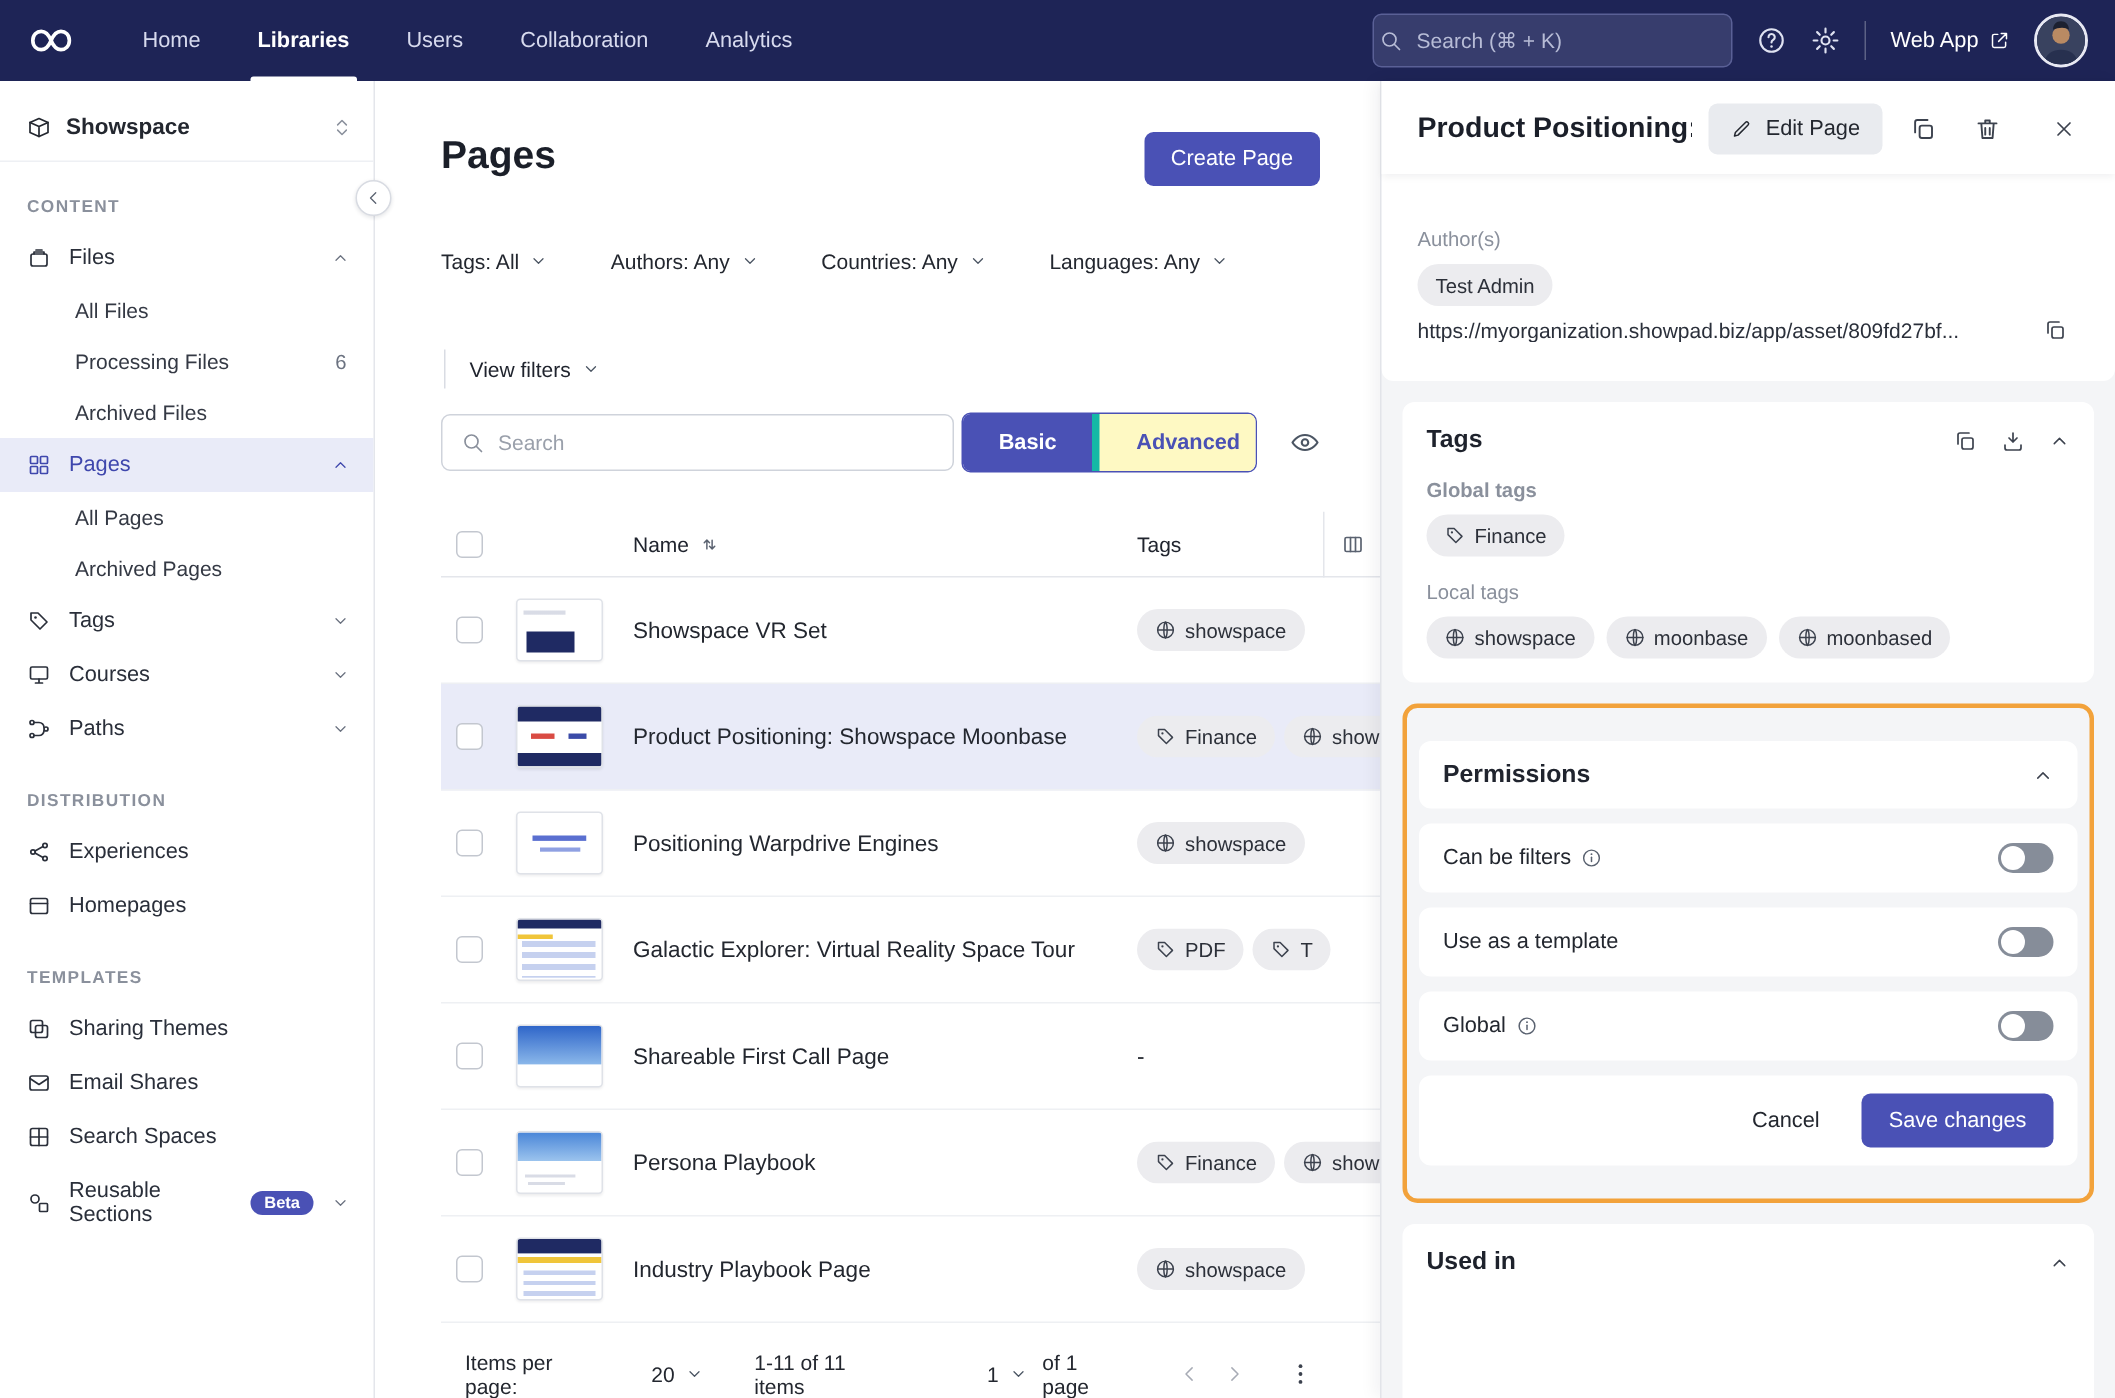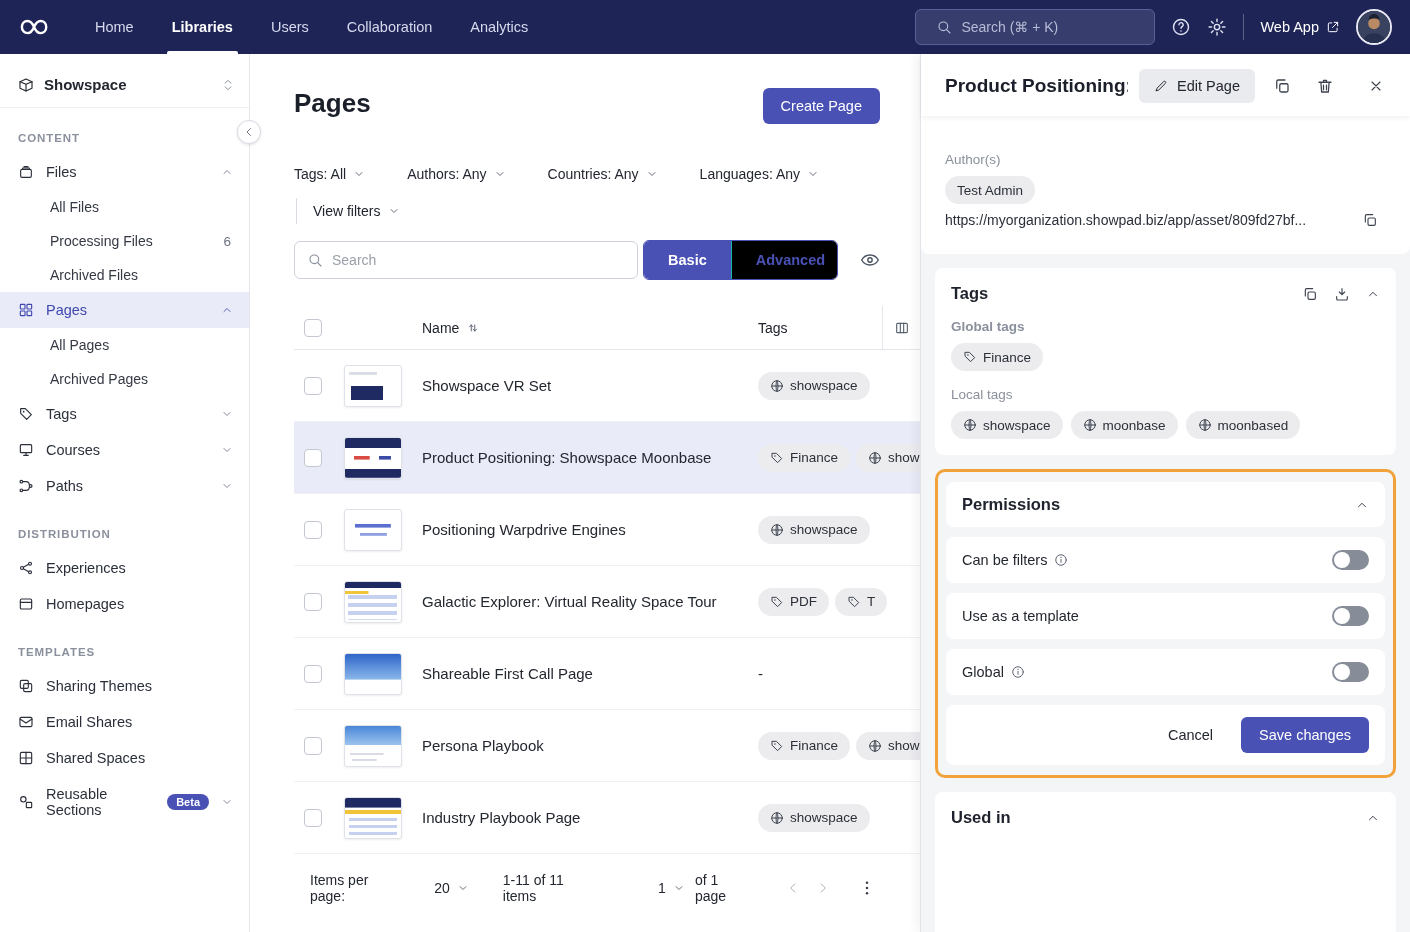--- a/index.html
+++ b/index.html
@@ -9,21 +9,21 @@
   .i12 { width:12px; height:12px; } .i14 { width:14px; height:14px; } .i16 { width:16px; height:16px; } .i18 { width:18px; height:18px; } .i20 { width:20px; height:20px; }
 
   
   .topbar { height:54px; background:#1e2456; display:flex; align-items:center; padding:0 18px 0 20px; flex-shrink:0; }
   .logo { color:#fff; margin-right:26px; cursor:pointer; }
   .nav { display:flex; height:54px; }
   .nav-item { color:#d7daee; font-size:14.5px; padding:0 19px; display:flex; align-items:center; position:relative; cursor:pointer; white-space:nowrap; }
   .nav-item.active { color:#fff; font-weight:700; }
   .nav-item.active::after { content:""; position:absolute; left:14px; right:14px; bottom:0; height:3px; background:#fff; border-radius:2px 2px 0 0; }
   .topbar-right { margin-left:auto; display:flex; align-items:center; gap:16px; }
-  .topsearch { width:240px; height:36px; background:#373d6d; border:1px solid #5a6096; border-radius:6px; display:flex; align-items:center; gap:9px; padding:0 20px; color:#b7bcd6; }
+  .topsearch { width:240px; height:36px; background:#373d6d; border:1px solid #5a6096; border-radius:6px; display:flex; align-items:center; gap:9px; padding:0 3px; color:#b7bcd6; }
   .topsearch input { background:transparent; border:0; outline:none; flex:1; font-size:14px; color:#e9ebf7; font-family:inherit; }
   .topsearch input::placeholder { color:#b7bcd6; }
   .tb-icon { color:#dfe2f1; cursor:pointer; }
   .vsep { width:1px; height:26px; background:rgba(255,255,255,.28); }
   .webapp { display:flex; align-items:center; gap:7px; color:#fff; font-size:14.5px; cursor:pointer; }
   .avatar { width:36px; height:36px; border-radius:50%; overflow:hidden; border:2px solid #e8e9f3; cursor:pointer; flex-shrink:0; }
 
   
   .app { display:flex; height:878px; }
 
@@ -44,29 +44,29 @@
 
   
   .main { flex:1; min-width:0; display:flex; flex-direction:column; padding-left:44px; background:#fff; overflow:hidden; }
   .main-top { display:flex; align-items:flex-start; justify-content:space-between; margin-top:34px; padding-right:40px; }
   .page-title { font-size:26px; font-weight:700; color:#1b1f29; }
   .btn-primary { background:#4a51b5; color:#fff; font-size:14.5px; font-weight:400; padding:10px 18px; border-radius:6px; border:none; cursor:pointer; font-family:inherit; }
   .filters-row { display:flex; gap:42px; margin-top:42px; font-size:14px; color:#23272f; }
   .filter { display:flex; align-items:center; gap:7px; cursor:pointer; color:#23272f; }
   .filter .cv, .vf .cv { color:#4b5563; }
   .vf-row { margin-top:16px; }
-  .vf { display:inline-flex; align-items:center; gap:8px; border-left:1px solid #d9dce3; padding:5px 0 5px 16px; margin-left:2px; font-size:14px; cursor:pointer; }
+  .vf { display:inline-flex; align-items:center; gap:8px; border-left:1px solid #d9dce3; padding:5px 0 5px 16px; margin-left:2px; font-size:14px; cursor:pointer;margin-top:35px; }
   .search-row { display:flex; align-items:center; margin-top:16px; padding-right:40px; }
   .search-box { width:364px; height:38px; border:1px solid #cfd3db; border-radius:6px; display:flex; align-items:center; gap:9px; padding:0 12px; color:#8a909c; background:#fff; }
   .search-box input { border:0; outline:none; flex:1; font-size:14px; color:#20242e; font-family:inherit; }
   .search-box input::placeholder { color:#9aa0ab; }
   .segmented { display:flex; margin-left:5px; border:1px solid #4a51b5; border-radius:6px; overflow:hidden; }
   .seg { height:38px; padding:0 24px; display:flex; align-items:center; font-size:14.5px; font-weight:600; cursor:pointer; }
   .seg.on { background:#4a51b5; color:#fff; }
-  .seg.off { background:#000000; color:#4a51b5; border-left:1px solid #14b8a6; }
+  .seg.off { background:#fef9c3; color:#4a51b5; border-left:5px solid #14b8a6; }
   .eye-btn { margin-left:22px; color:#4b5563; cursor:pointer; }
 
   .table { margin-top:26px; display:flex; flex-direction:column; overflow:hidden; }
   .grid { display:grid; grid-template-columns:50px 78px 1fr 124px 38px; align-items:center; }
   .thead { height:44px; border-bottom:1px solid #e4e6eb; font-size:14px; color:#20242e; }
   .th-name { display:flex; align-items:center; gap:7px; }
   .th-pin { border-left:1px solid #e4e6eb; height:44px; display:flex; align-items:center; justify-content:center; color:#5a6270; cursor:pointer; }
   .trow { height:72px; border-bottom:1px solid #eef0f3; cursor:pointer; }
   .trow.selected { background:#e9ebf8; }
   .cb { width:18px; height:18px; border:1.5px solid #c3c7cf; border-radius:4px; background:#fff; margin-left:10px; cursor:pointer; display:inline-block; }
@@ -98,21 +98,21 @@
   .panel-body { flex:1; overflow:hidden; padding:0 14px; display:flex; flex-direction:column; gap:14px; }
   .card { background:#fff; border-radius:8px; padding:16px; }
   .card-top { margin:0 -14px; border-radius:0 0 8px 8px; padding:14px 24px 18px; }
   .flabel { font-size:13.5px; color:#8a909c; margin-bottom:9px;margin-top:22px; }
   .linkrow { display:flex; align-items:center; gap:10px; }
   .linktext { flex:1; min-width:0; font-size:14px; color:#2a2f3a; white-space:nowrap; overflow:hidden; }
   .card-head { display:flex; align-items:center; }
   .card-head .ttl { font-size:16.5px; font-weight:700; color:#1e222c; flex:1; }
   .card-head .acts { display:flex; align-items:center; gap:16px; color:#3c424e; }
   .chips { display:flex; gap:8px; flex-wrap:wrap; }
-  .annotation { border:3px solid #f2a23b; border-radius:10px; padding:10px 8px; display:flex; flex-direction:column; gap:10px; }
+  .annotation { border:3px solid #f2a23b; border-radius:10px; padding:22px 8px; display:flex; flex-direction:column; gap:10px; }
   .perm-block { background:#fff; border-radius:8px; padding:13px 16px; display:flex; align-items:center; }
   .perm-label { font-size:14.5px; color:#23272f; display:flex; align-items:center; gap:7px; }
   .perm-label .st { color:#5a6270; }
   .toggle { margin-left:auto; width:37px; height:20px; border-radius:10px; background:#868d99; position:relative; cursor:pointer; flex-shrink:0; }
   .toggle .knob { position:absolute; left:2px; top:2px; width:16px; height:16px; border-radius:50%; background:#fff; }
   .perm-footer { background:#fff; border-radius:8px; padding:12px 16px; display:flex; align-items:center; justify-content:flex-end; gap:18px; }
   .btn-cancel { background:none; border:none; font-size:14.5px; color:#23272f; cursor:pointer; font-family:inherit; padding:9px 10px; }
   .card-last { flex:1; min-height:0; border-radius:8px 8px 0 0; }
 </style>
 </head>
@@ -334,21 +334,21 @@
         </span>
       <span>Email Shares</span>
     </div>
     <div class="side-item">
       <span>
           <svg class="i16 st" viewBox="0 0 24 24">
             <rect x="3.5" y="3.5" width="17" height="17" rx="2"></rect>
             <path d="M3.5 12h17M12 3.5v17"></path>
           </svg>
         </span>
-      <span>Shared Spaces</span>
+      <span>Search Spaces</span>
     </div>
     <div class="side-item">
       <span>
           <svg class="i16 st" viewBox="0 0 24 24">
             <circle cx="8" cy="8" r="4"></circle>
             <rect x="12.5" y="12.5" width="8" height="8" rx="1"></rect>
           </svg>
         </span>
       <span>Reusable Sections</span>
       <span class="beta-badge">Beta</span>

